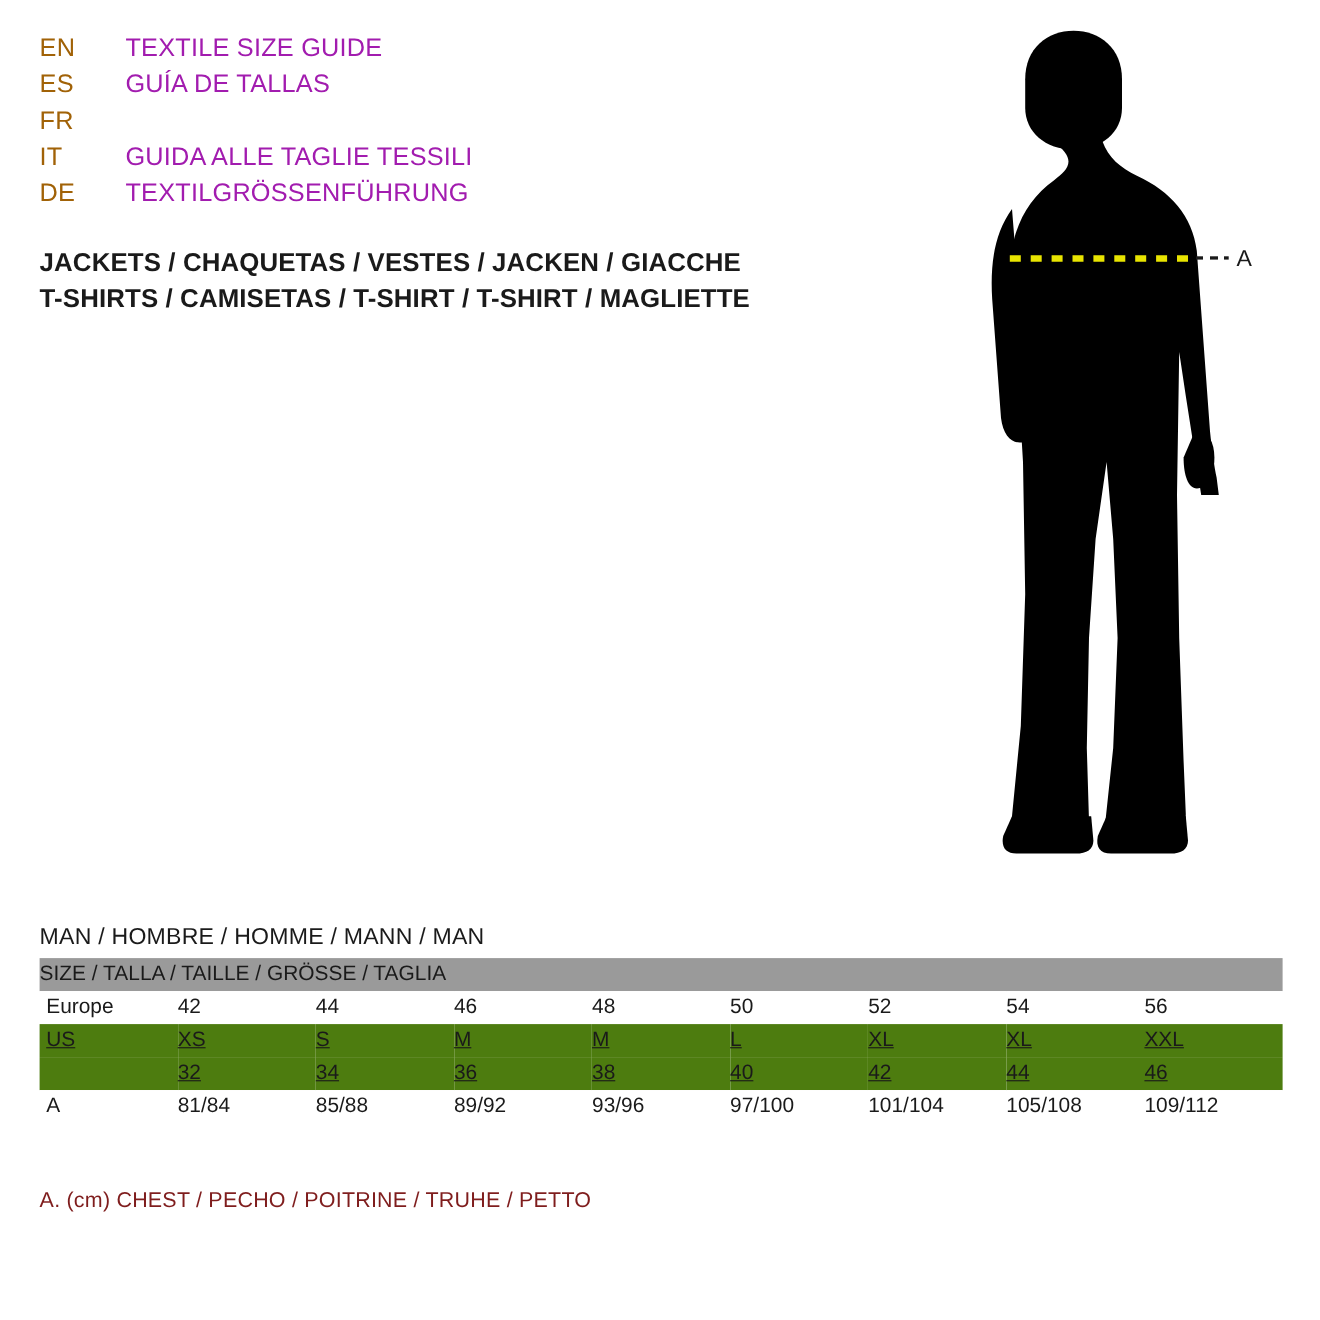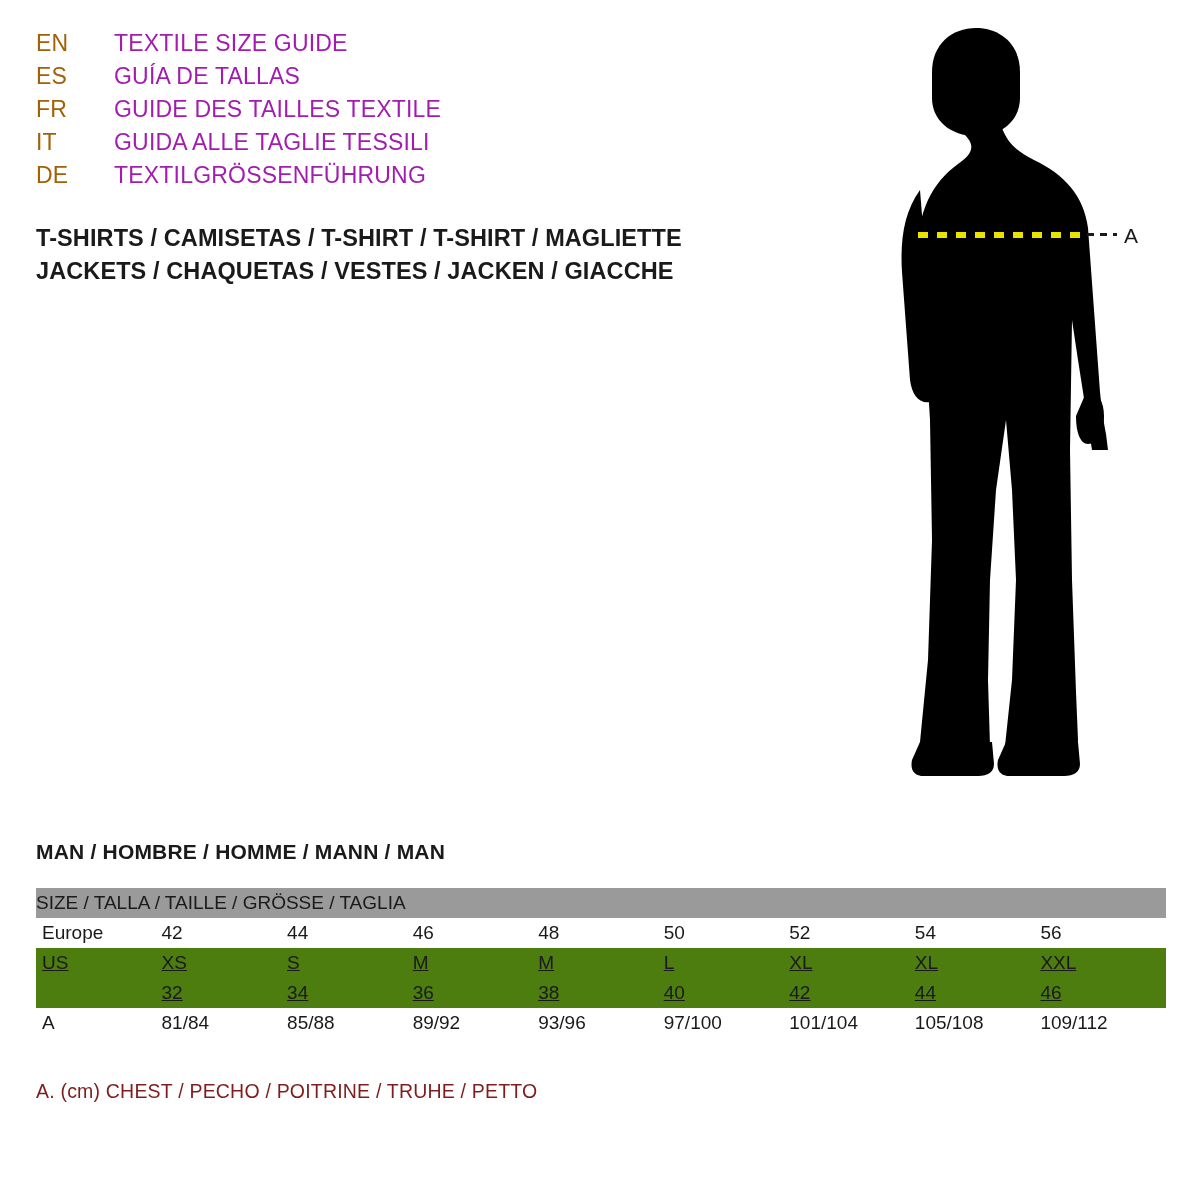--- a/index.html
+++ b/index.html
@@ -83,23 +83,23 @@
 
   
   .table-section {
     position: absolute;
     left: 36px;
     top: 840px;
     width: 1130px;
   }
   .table-title {
     font-size: 21px;
-    font-weight: bold;
+    font-weight: normal;
     letter-spacing: .2px;
-    margin-bottom: 24px;
+    margin-bottom: 7px;
   }
   table.size-table {
     border-collapse: collapse;
     width: 1130px;
     table-layout: fixed;
     font-size: 19px;
   }
   table.size-table td,
   table.size-table th {
     padding: 0;
@@ -139,35 +139,34 @@
   <div class="lang-row">
     <span class="lang-code">EN</span>
     <span class="lang-text">TEXTILE SIZE GUIDE</span>
   </div>
   <div class="lang-row">
     <span class="lang-code">ES</span>
     <span class="lang-text">GUÍA DE TALLAS</span>
   </div>
   <div class="lang-row">
     <span class="lang-code">FR</span>
-    <span class="lang-text">GUIDE DES TAILLES TEXTILE</span>
   </div>
   <div class="lang-row">
     <span class="lang-code">IT</span>
     <span class="lang-text">GUIDA ALLE TAGLIE TESSILI</span>
   </div>
   <div class="lang-row">
     <span class="lang-code">DE</span>
     <span class="lang-text">TEXTILGRÖSSENFÜHRUNG</span>
   </div>
 </div>
 
 <div class="category-block">
+  <div class="category-line">JACKETS / CHAQUETAS / VESTES / JACKEN / GIACCHE</div>
   <div class="category-line">T-SHIRTS / CAMISETAS / T-SHIRT / T-SHIRT / MAGLIETTE</div>
-  <div class="category-line">JACKETS / CHAQUETAS / VESTES / JACKEN / GIACCHE</div>
 </div>
 
 <div class="figure-wrap">
   <svg width="360" height="770" viewBox="0 0 360 770" xmlns="http://www.w3.org/2000/svg">
 
     <path d="M112 52 C112 24 132 8 156 8 C180 8 200 24 200 52 L200 78 C200 100 182 116 156 116 C130 116 112 100 112 78 Z" fill="#000000"></path>
 
     <path d="M136 108
              L182 108
              C188 124 198 132 214 140

